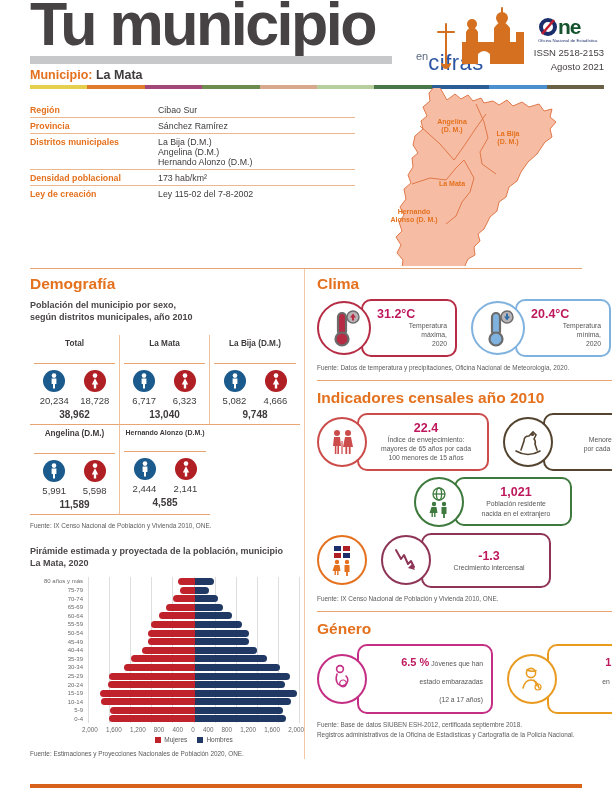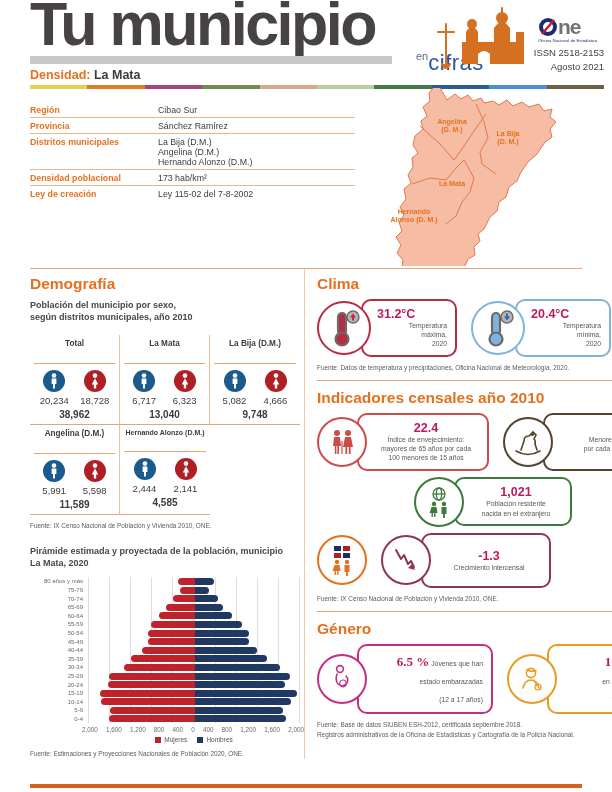--- a/index.html
+++ b/index.html
@@ -13,21 +13,21 @@
   .gray-bar { position:absolute; left:30px; top:62px; width:362px; height:8px; background:#c6c8ca; }
   .muni-line { position:absolute; left:30px; top:74px; font-size:12.5px; font-weight:bold; }
   .muni-label { color:#e4711e; }
   .muni-value { color:#3f3b3c; }
   .encifras { position:absolute; left:416px; top:56px; white-space:nowrap; }
   .encifras .en { font-size:11px; color:#5c6b80; vertical-align:10px; }
   .encifras .cifras { font-size:22px; color:#2b55a2; letter-spacing:0.5px; }
   .church { position:absolute; left:432px; top:8px; }
   .one-logo { position:absolute; left:538px; top:22px; width:66px; }
   .one-row { display:flex; align-items:center; }
-  .one-ne { font-size:21px; font-weight:bold; color:#737373; letter-spacing:-1px; line-height:1; }
+  .one-ne { font-size:21px; font-weight:bold; color:#14532d; letter-spacing:-1px; line-height:1; }
   .one-sub { font-size:4.3px; color:#1b2e6b; margin-top:1px; white-space:nowrap; }
   .issn-block { position:absolute; right:8px; top:52px; text-align:right; font-size:9.5px; line-height:1.5; color:#454143; }
   .stripe { position:absolute; left:30px; top:91px; right:8px; height:4px; display:flex; }
   .stripe div { flex:1; height:100%; }
 
   
   .top-area { position:relative; height:168px; }
   .info-table { position:absolute; left:30px; top:8px; width:325px; font-size:8.8px; }
   .info-row { display:flex; border-bottom:1px solid #edb78e; padding:3px 0 2px 0;justify-content:flex-end; }
   .info-row:last-child { border-bottom:none; }
@@ -81,38 +81,38 @@
   .badge-row.center { justify-content:center; }
   .badge { display:flex; align-items:center; }
   .badge-circle { width:54px; height:54px; border-radius:50%; background:#fff; border:2.5px solid; display:flex; align-items:center; justify-content:center; flex-shrink:0; z-index:2; }
   .badge-box { border:2px solid; border-radius:10px; background:#fff; margin-left:-10px; padding:6px 8px 6px 14px; z-index:1; }
   .badge-value { font-size:12.5px; font-weight:bold; color:#be185d; }
   .badge-label { font-size:6.8px; color:#565656; line-height:1.35; white-space:pre-line; }
   .clima .badge-box { min-width:96px; }
   .clima .badge-label { text-align:right; }
   .ind .badge-circle { width:50px; height:50px; }
   .gen .badge-circle { width:50px; height:50px; }
-  .gen .badge-value { font-size:13px;font-family:Liberation Serif, serif; }
+  .gen .badge-value { font-size:11px; }
   .gen .badge-label { display:inline; }
   .tar { text-align:right; }
   .tac { text-align:center; }
 
   
   .footer-bar { position:absolute; left:30px; right:30px; bottom:4px; height:4px; background:#d8611c; }
 </style>
 </head>
 <body>
 
 <div class="page">
 
   <div class="header">
     <div class="big-title">Tu municipio</div>
     <div class="gray-bar"></div>
     <div class="muni-line">
-      <span class="muni-label">Densidad:</span><span class="muni-value"> La Mata</span>
+      <span class="muni-label">Municipio:</span><span class="muni-value"> La Mata</span>
     </div>
     <div class="encifras">
       <span class="en">en</span><span class="cifras">cifras</span>
     </div>
     <svg class="church" width="104" height="84" viewBox="0 0 104 84">
       <g stroke="#d4701f" fill="none" stroke-width="2" stroke-linecap="round">
         <line x1="14" y1="22" x2="14" y2="62"></line>
         <line x1="6" y1="30" x2="22" y2="30"></line>
         <path d="M10 62 q4 8 8 0" fill="#d4701f"></path>
         <rect x="30" y="40" width="62" height="22" fill="#d4701f" stroke="none"></rect>

